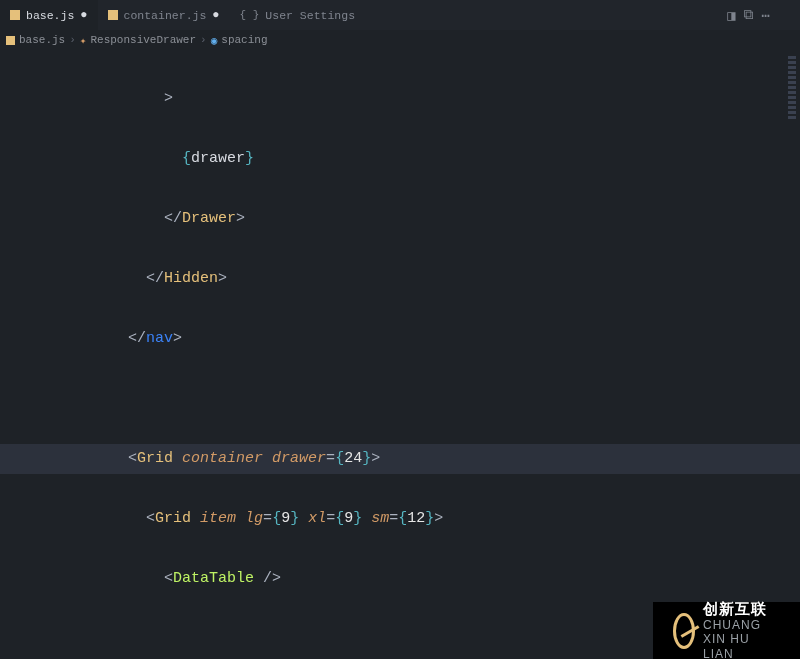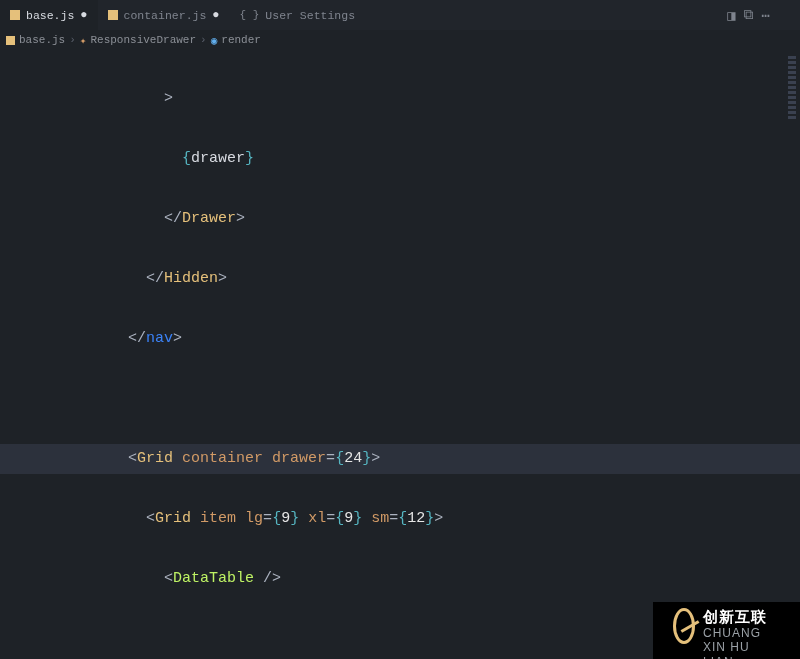--- a/index.html
+++ b/index.html
@@ -13,24 +13,24 @@
   .crumbs { height:20px; display:flex; align-items:center; gap:4px; padding-left:6px; font-size:11px; color:#8b8f96; background:#1e2227; }
   .crumb-sep { color:#5a5f6b; }
   .editor { position:relative; height:calc(659px - 50px); }
   .gutter { position:absolute; top:0; left:0; width:56px; height:100%; }
   .code { position:absolute; top:0; left:56px; width:calc(100% - 70px); padding-top:4px; line-height:30px; white-space:pre; }
   .hl-line { position:absolute; left:0; right:0; height:30px; background:#2c313c; top:calc(4px + 13*30px); }
   .minimap { position:absolute; top:0; right:0; width:12px; height:100%; display:flex; flex-direction:column; gap:2px; padding-top:6px; }
   .minimap div { width:8px; height:3px; background:#3a4150; }
   .p  { color:#abb2bf; }
   .tg { color:#3b82f6; }
-  .at { color:#d19a66; }
+  .at { color:#d19a66;font-style:italic; }
   .num{ color:#e5e5e5; }
   .br { color:#56b6c2; }
-  .watermark { position:absolute; right:0; bottom:0; width:147px; height:57px; background:#000; display:flex; align-items:flex-start; padding:6px 20px; gap:8px;margin-top:21px; }
+  .watermark { position:absolute; right:0; bottom:0; width:147px; height:57px; background:#000; display:flex; align-items:center; padding:6px 20px; gap:8px;margin-top:21px; }
   .wm-circ { width:36px; height:36px; border:3px solid #e5c07b; border-radius:50%; position:relative; }
   .wm-circ::after { content:""; position:absolute; left:4px; top:14px; width:20px; height:3px; background:#e5c07b; transform:rotate(-30deg); }
   .wm-txt { display:flex; flex-direction:column; line-height:1.2; }
   .wm-cn { color:#fff; font-family:Arial,sans-serif; font-size:15px; font-weight:bold; letter-spacing:1px; }
   .wm-en { color:#9aa0a6; font-family:Arial,sans-serif; font-size:12px; letter-spacing:1px; }
 </style>
 </head>
 <body>
 
 <div class="tabs">
@@ -56,21 +56,21 @@
 </div>
 
 <div class="crumbs">
   <span class="js-ico" style="width:9px;height:9px;"></span>
   <span>base.js</span>
   <span class="crumb-sep">›</span>
   <span style="color:#d19a66;">✦</span>
   <span>ResponsiveDrawer</span>
   <span class="crumb-sep">›</span>
   <span style="color:#61afef;">◉</span>
-  <span>render</span>
+  <span>spacing</span>
 </div>
 
 <div class="editor">
   <div class="hl-line"></div>
   <div class="gutter"></div>
   <div class="minimap">
     <div></div>
       <div></div>
       <div></div>
       <div></div>

